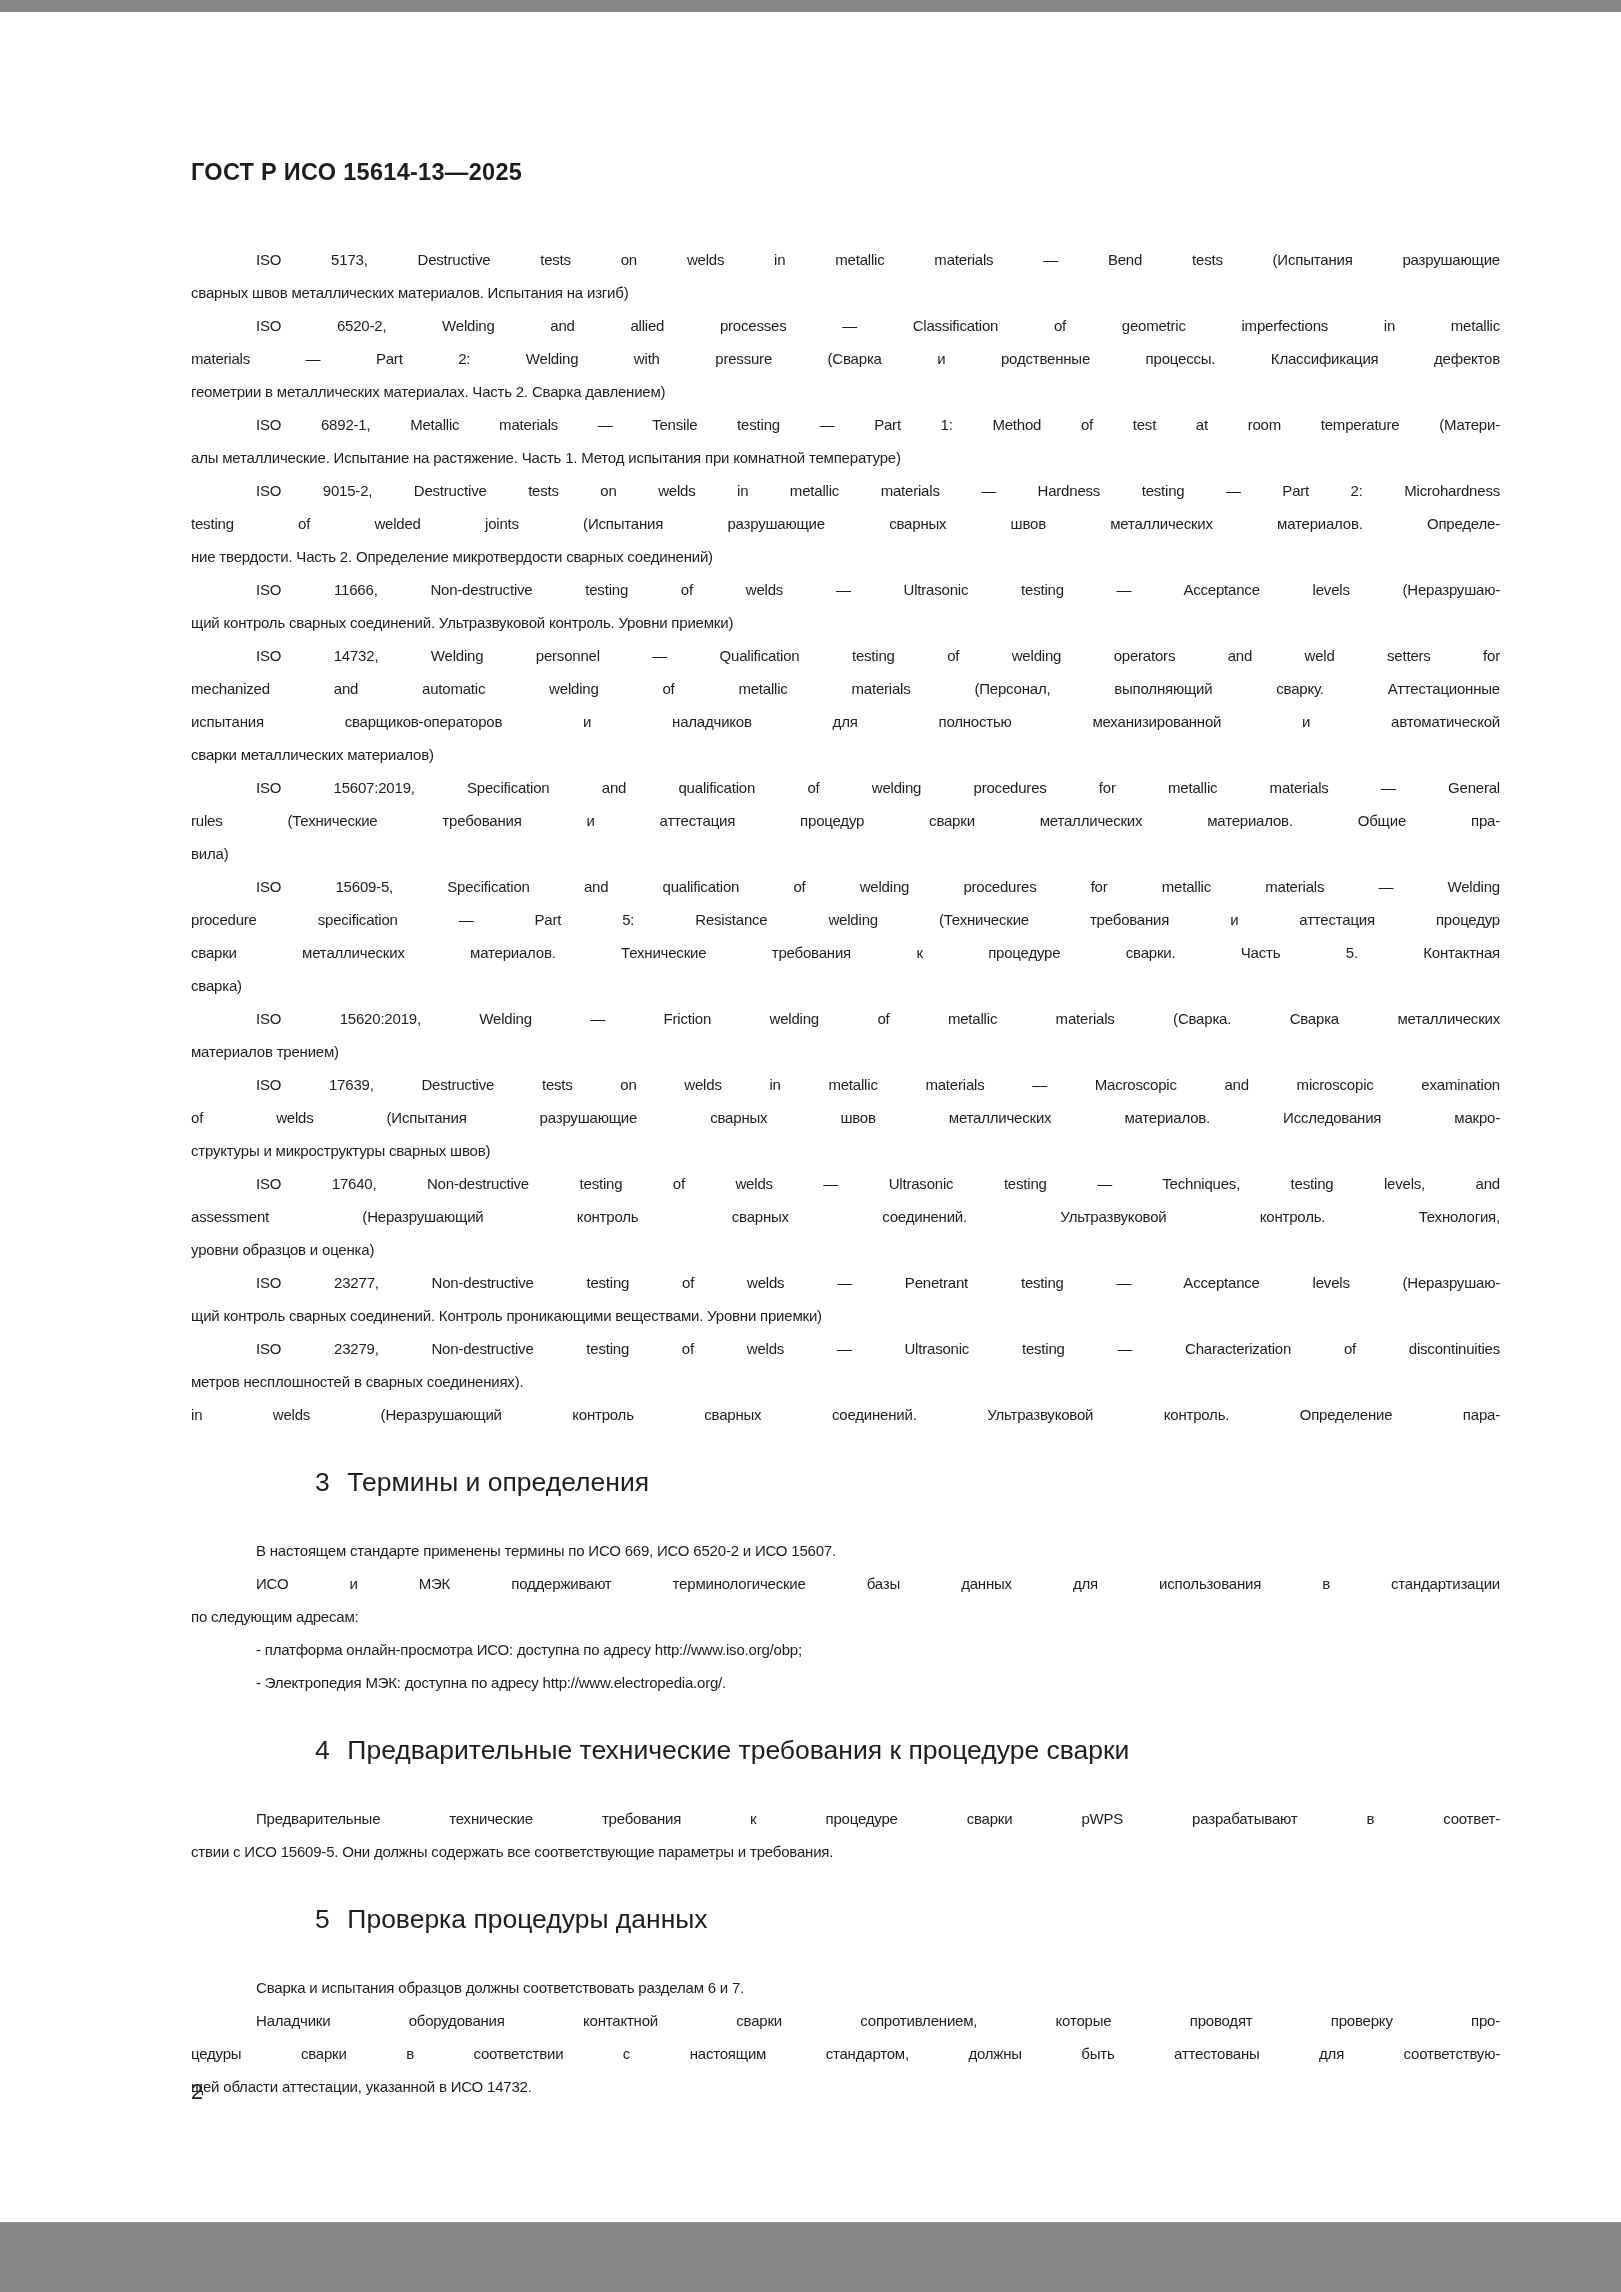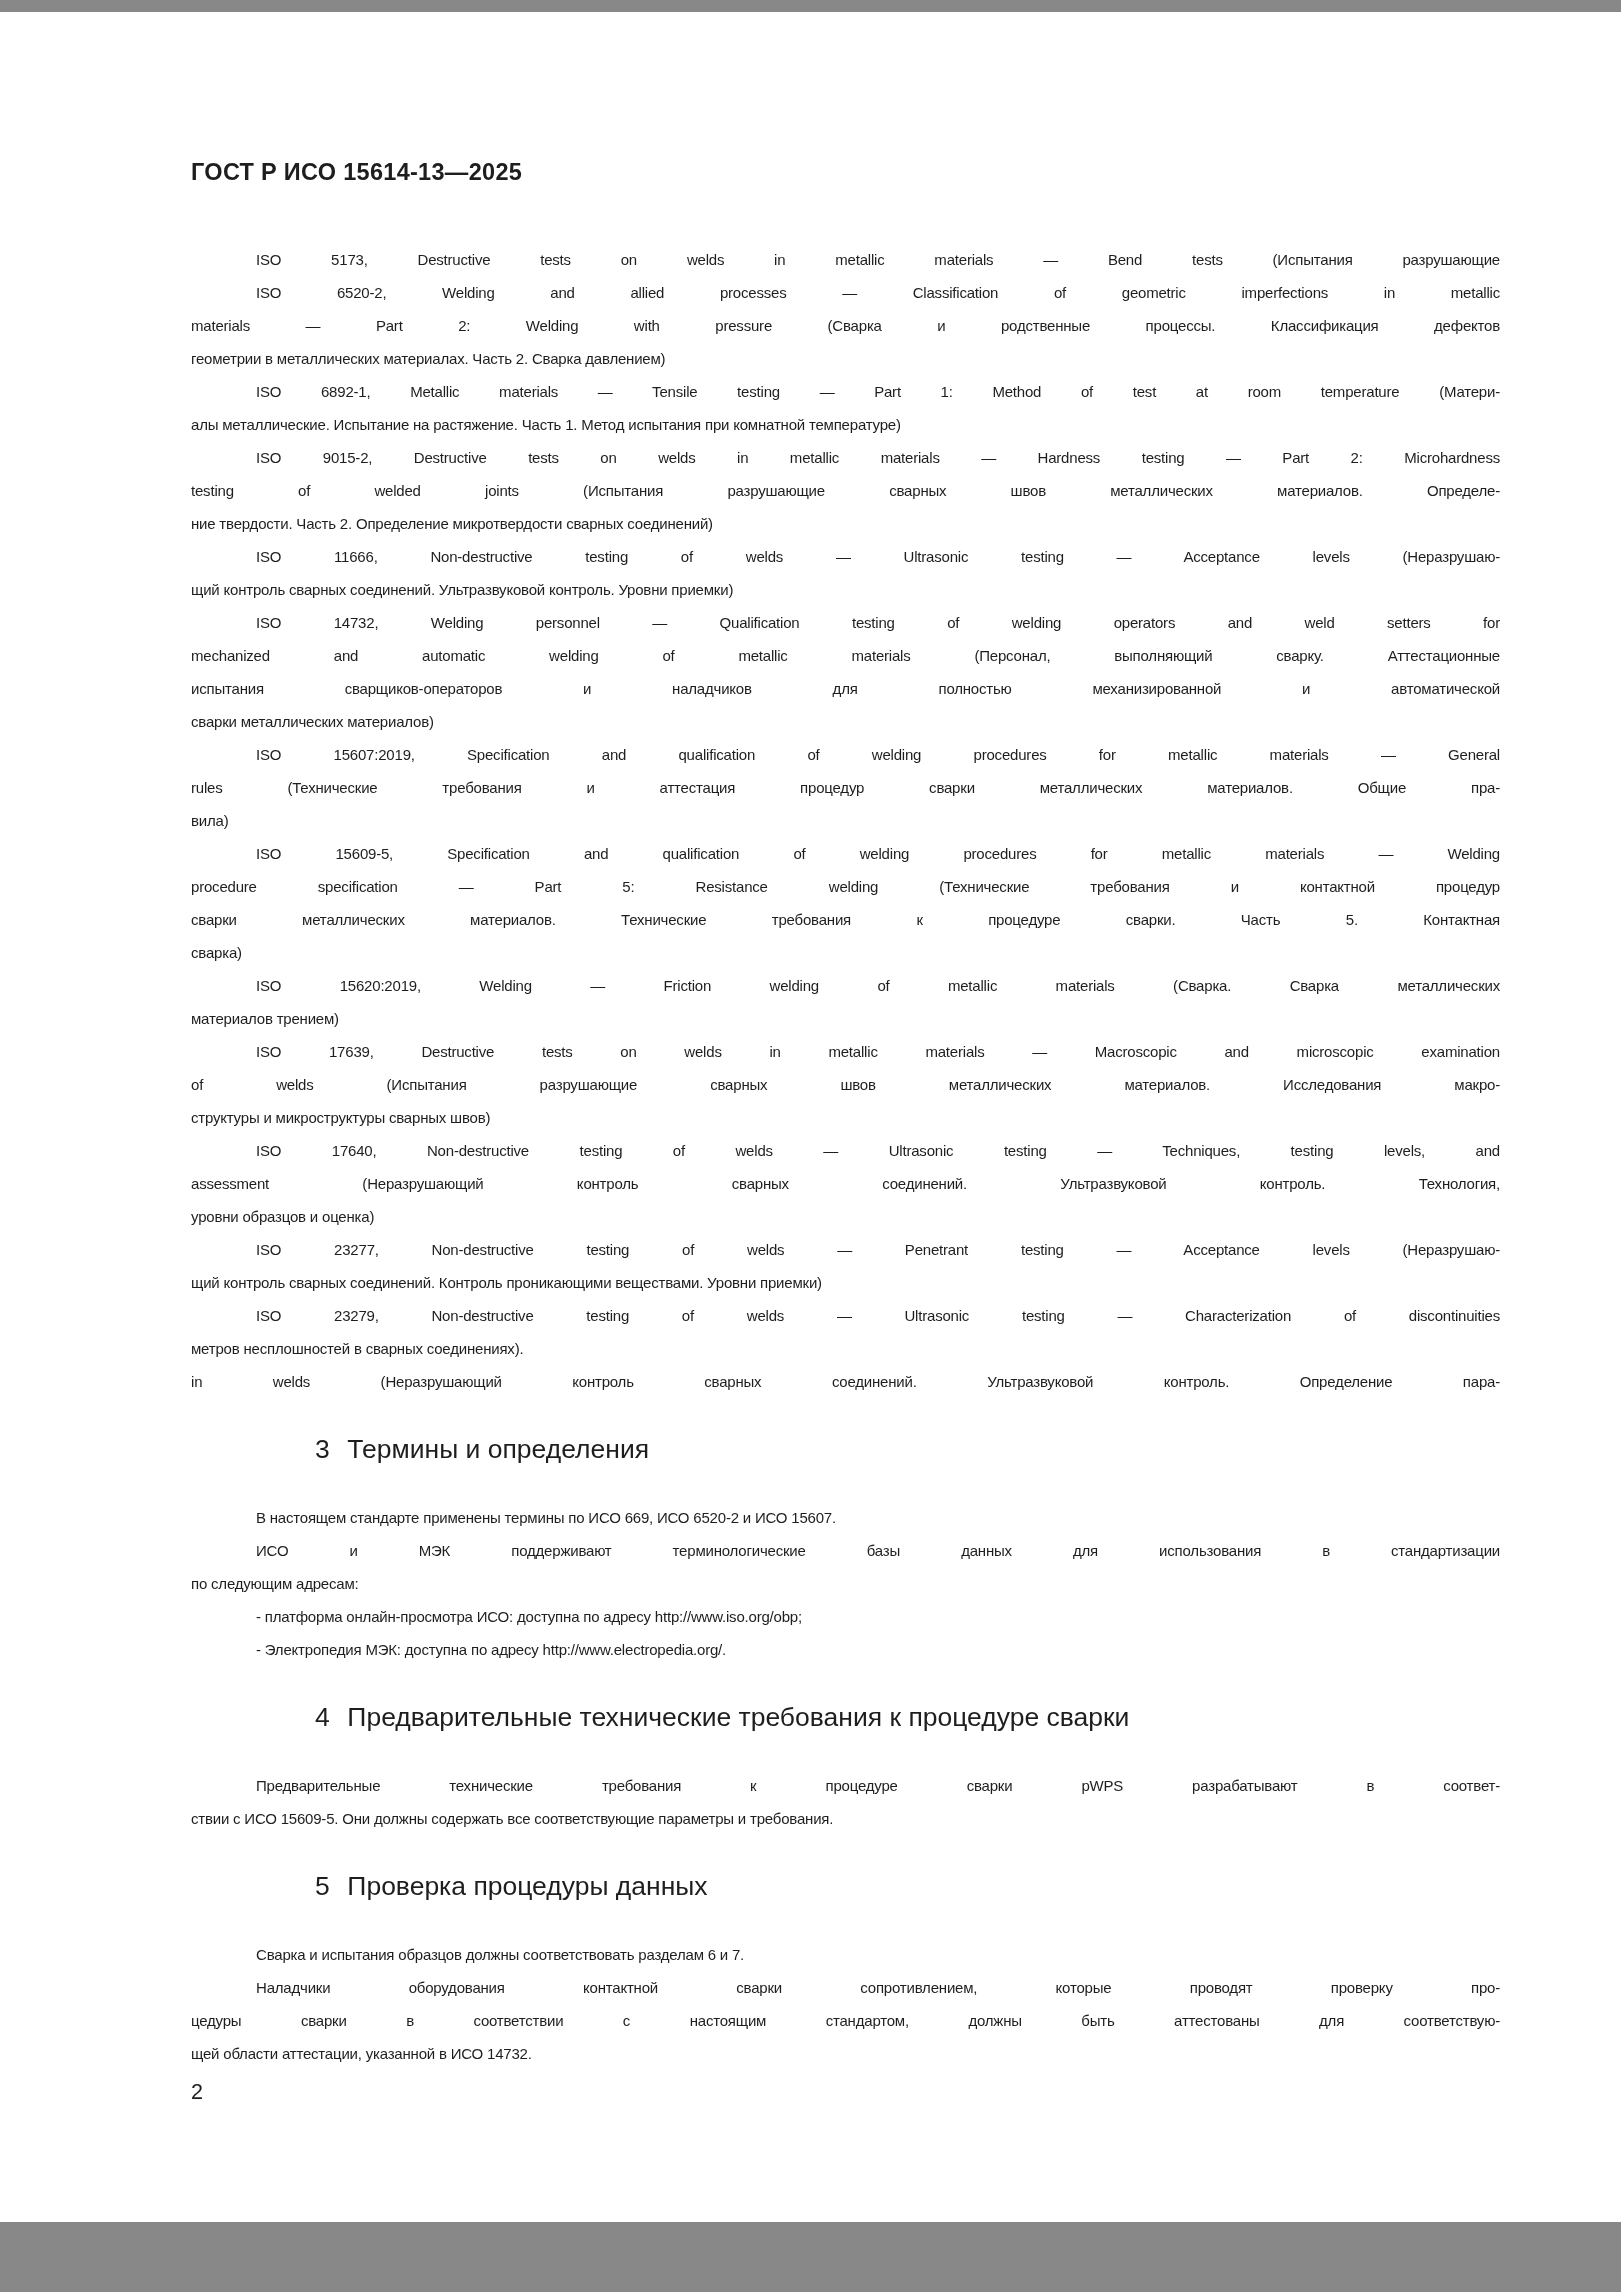--- a/index.html
+++ b/index.html
@@ -70,20 +70,21 @@
 </head>
 <body>
 
 <div class="page">
   <div class="content">
     <div class="doc-header">ГОСТ Р ИСО 15614-13—2025</div>
 
     <div>
         <p class="para">
           <span class="ln">ISO 5173, Destructive tests on welds in metallic materials — Bend tests (Испытания разрушающие</span>
+          <span class="ln last">сварных швов металлических материалов. Испытания на изгиб)</span>
         </p>
         <p class="para">
           <span class="ln">ISO 6520-2, Welding and allied processes — Classification of geometric imperfections in metallic</span>
           <span class="ln">materials — Part 2: Welding with pressure (Сварка и родственные процессы. Классификация дефектов</span>
           <span class="ln last">геометрии в металлических материалах. Часть 2. Сварка давлением)</span>
         </p>
         <p class="para">
           <span class="ln">ISO 6892-1, Metallic materials — Tensile testing — Part 1: Method of test at room temperature (Матери-</span>
           <span class="ln last">алы металлические. Испытание на растяжение. Часть 1. Метод испытания при комнатной температуре)</span>
         </p>
@@ -102,21 +103,21 @@
           <span class="ln">испытания сварщиков-операторов и наладчиков для полностью механизированной и автоматической</span>
           <span class="ln last">сварки металлических материалов)</span>
         </p>
         <p class="para">
           <span class="ln">ISO 15607:2019, Specification and qualification of welding procedures for metallic materials — General</span>
           <span class="ln">rules (Технические требования и аттестация процедур сварки металлических материалов. Общие пра-</span>
           <span class="ln last">вила)</span>
         </p>
         <p class="para">
           <span class="ln">ISO 15609-5, Specification and qualification of welding procedures for metallic materials — Welding</span>
-          <span class="ln">procedure specification — Part 5: Resistance welding (Технические требования и контактной процедур</span>
+          <span class="ln">procedure specification — Part 5: Resistance welding (Технические требования и аттестация процедур</span>
           <span class="ln">сварки металлических материалов. Технические требования к процедуре сварки. Часть 5. Контактная</span>
           <span class="ln last">сварка)</span>
         </p>
         <p class="para">
           <span class="ln">ISO 15620:2019, Welding — Friction welding of metallic materials (Сварка. Сварка металлических</span>
           <span class="ln last">материалов трением)</span>
         </p>
         <p class="para">
           <span class="ln">ISO 17639, Destructive tests on welds in metallic materials — Macroscopic and microscopic examination</span>
           <span class="ln">of welds (Испытания разрушающие сварных швов металлических материалов. Исследования макро-</span>

